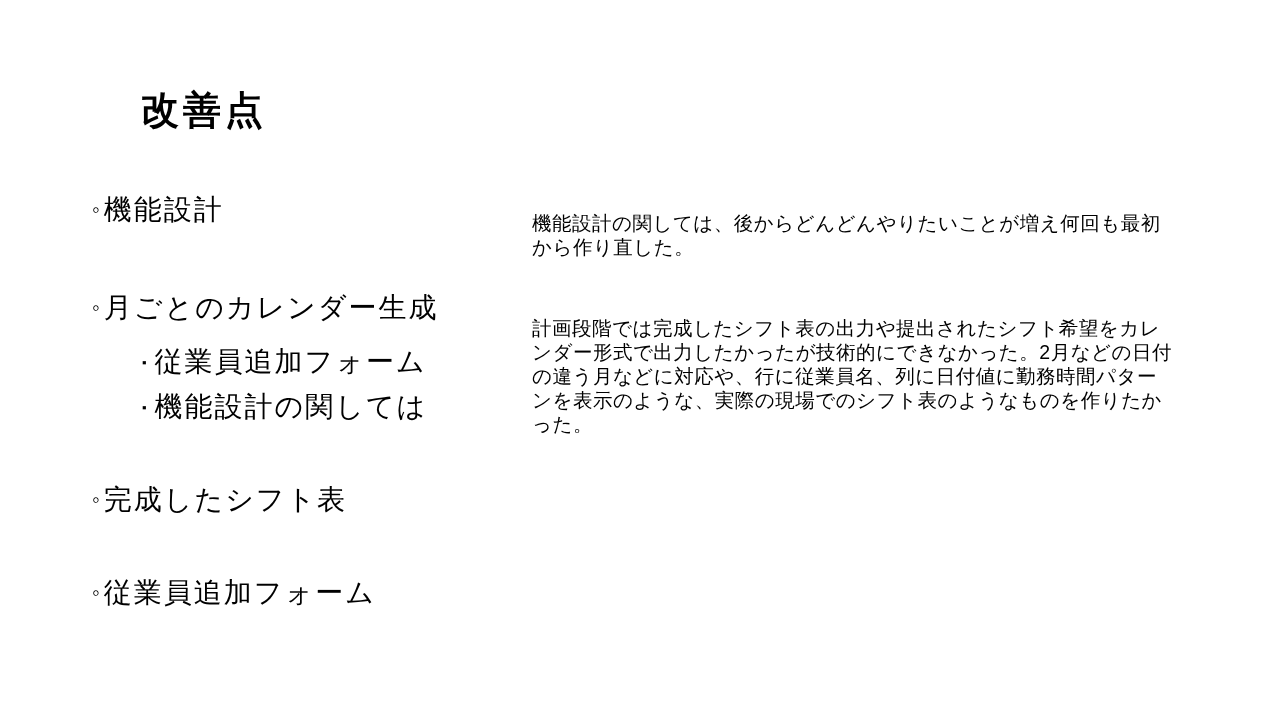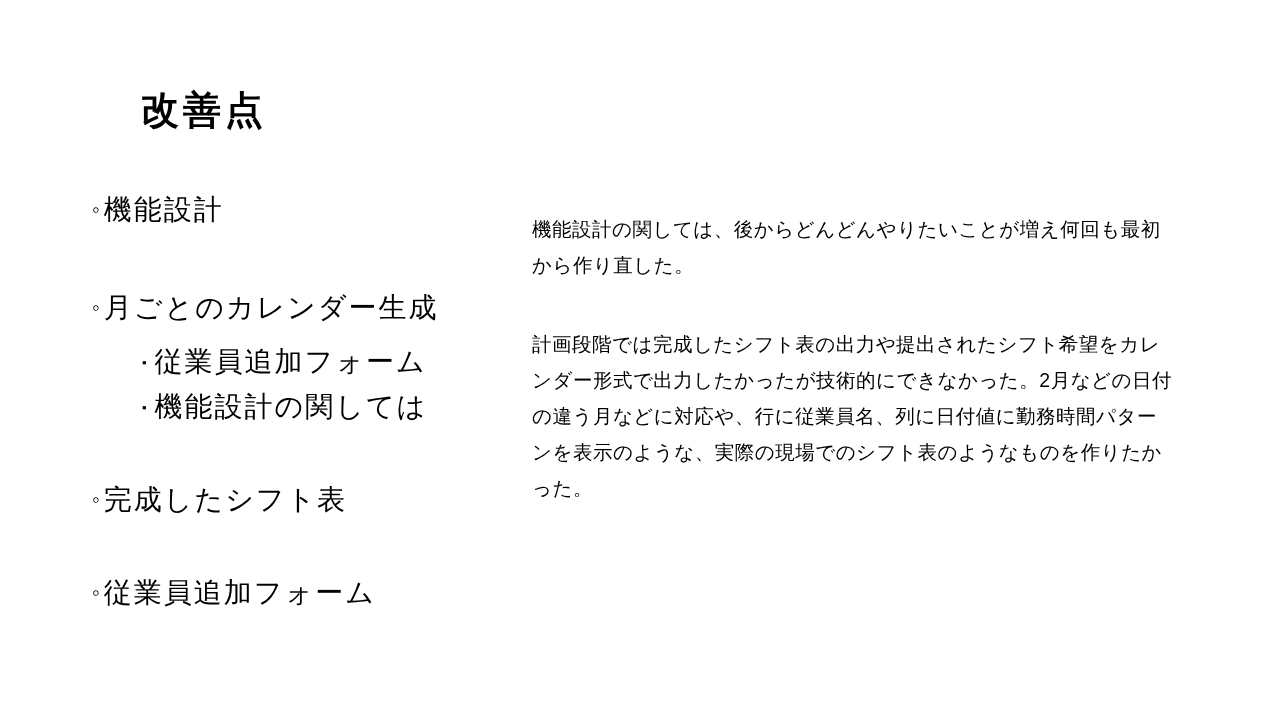--- a/index.html
+++ b/index.html
@@ -49,26 +49,26 @@
   .item-1 { left: 92px;  top: 289px; }
   .item-2 { left: 142px; top: 343px; }
   .item-3 { left: 142px; top: 388px; }
   .item-4 { left: 92px;  top: 481px; }
   .item-5 { left: 92px;  top: 574px; }
   .note {
     position: absolute;
     left: 532px;
     width: 642px;
     font-size: 19.5px;
-    line-height: 36px;
+    line-height: 24px;
     letter-spacing: 0.5px;
     text-align: left;
   }
   .note-0 { top: 191px; }
-  .note-1 { top: 282px; margin-top: 44px; }
+  .note-1 { top: 272px; margin-top: 44px; }
   .note-2 { top: 489px; }
 </style>
 </head>
 <body>
 
 <div class="slide">
 
   <h1 class="slide-title">改善点</h1>
 
   <div class="bullet-item level1 item-0">

